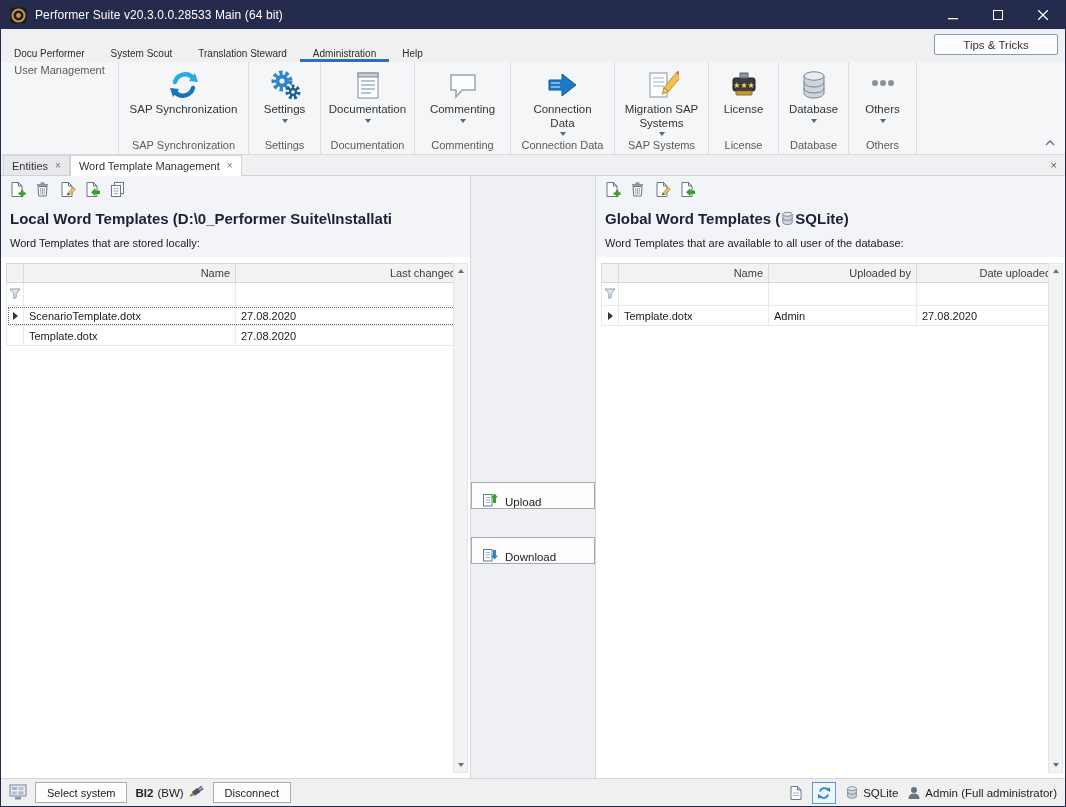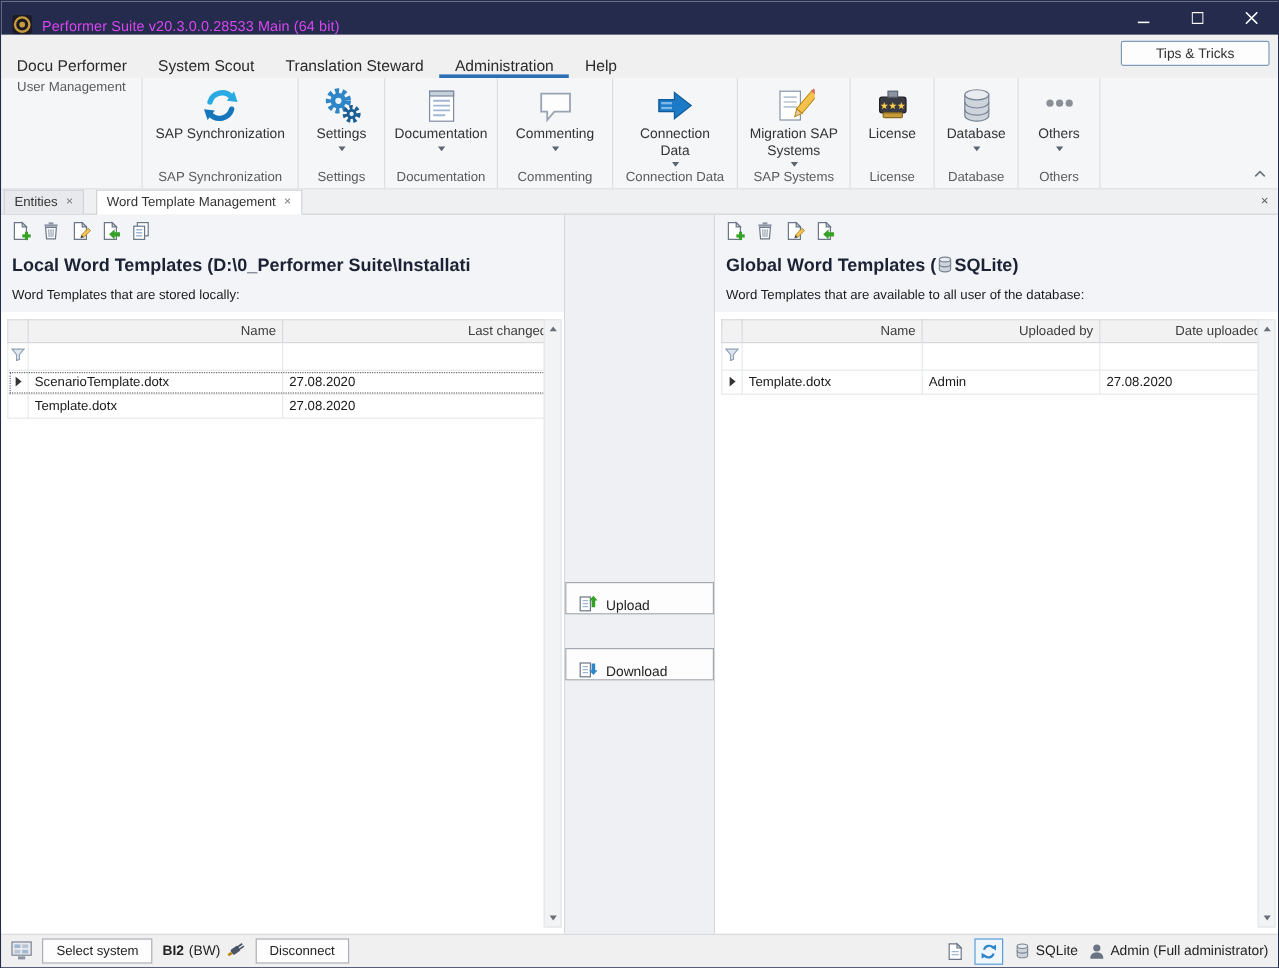--- a/index.html
+++ b/index.html
@@ -1,46 +1,46 @@
 <!DOCTYPE html>
 <html style="--titlebar-bg: #242b4d; --accent-blue: #2d6fb5; --selection-green: #35a225;"><head>
 <meta charset="utf-8">
 <style>
   *{box-sizing:border-box;margin:0;padding:0}
   html,body{width:1066px;height:807px}
   body{font-family:"Liberation Sans","DejaVu Sans",sans-serif;background:#888}
   .window{width:1066px;height:807px;background:#fff;border:1px solid var(--titlebar-bg,#242b4d);display:flex;flex-direction:column;overflow:hidden;position:relative}
 
   
-  .titlebar{flex:0 0 28px;background:var(--titlebar-bg,#242b4d);display:flex;align-items:flex-end;color:#d946ef}
+  .titlebar{flex:0 0 28px;background:var(--titlebar-bg,#242b4d);display:flex;align-items:center;color:#ffffff}
   .app-logo{width:17px;height:17px;margin:0 8px 0 9px;flex:0 0 auto}
   .tb-title{font-size:12px;letter-spacing:.1px}
   .win-controls{margin-left:auto;display:flex;height:100%}
   .win-btn{width:45px;display:flex;align-items:center;justify-content:center;cursor:default}
 
   
   .menubar{flex:0 0 33px;background:#f0f0f0;display:flex;align-items:stretch;position:relative}
-  .menu-tab{display:flex;align-items:center;padding:0 13px;font-size:13px;color:#2b2b2b;border-bottom:3px solid transparent;margin-top:18px}
+  .menu-tab{display:flex;align-items:center;padding:0 13px;font-size:10px;color:#2b2b2b;border-bottom:3px solid transparent;margin-top:18px}
   .menu-tab.active{border-bottom-color:var(--accent-blue,#2d6fb5)}
   .tips-btn{position:absolute;right:7px;top:5px;width:124px;height:21px;background:#fdfdfd;border:1px solid #7f9db9;border-radius:2px;font-size:11.5px;color:#333;display:flex;align-items:center;justify-content:center}
 
   
   .ribbon{flex:0 0 92px;background:#f5f6f7;display:flex;border-bottom:1px solid #d9dbde;position:relative}
   .rgroup{display:flex;flex-direction:column;border-right:1px solid #dedfe2;flex:0 0 auto}
   .rbtn{flex:1;display:flex;flex-direction:column;align-items:center;padding:5px 3px 0 3px}
   .ric{height:35px;display:flex;align-items:center;justify-content:center}
   .rlabel{font-size:11.5px;color:#333;text-align:center;line-height:1.18;margin-top:1px}
   .rchevline{margin-top:2px;height:5px;display:flex;justify-content:center}
   .rcaption{height:17px;font-size:11px;color:#5a5a5a;text-align:center;line-height:16px;white-space:nowrap}
   .chev{display:inline-block;width:0;height:0;border-left:3.5px solid transparent;border-right:3.5px solid transparent;border-top:4px solid #5a6472}
   .ribbon-collapse{position:absolute;right:10px;bottom:4px}
 
   
   .tabstrip{flex:0 0 21px;background:#eef0f2;display:flex;align-items:flex-end;border-bottom:1px solid #cfd2d6;padding-left:2px;position:relative}
-  .dtab{height:20px;display:flex;align-items:center;padding:0 8px;font-size:11px;color:#333;background:#e7e9ec;border:1px solid #cfd2d6;border-bottom:none;margin-right:10px}
+  .dtab{height:20px;display:flex;align-items:center;padding:0 8px;font-size:11px;color:#333;background:#e7e9ec;border:1px solid #cfd2d6;border-bottom:none;margin-right:0}
   .dtab.active{background:#fff;height:21px;margin-bottom:-1px}
   .tabx{margin-left:7px;color:#777;font-size:10px;line-height:1}
   .strip-close{position:absolute;right:8px;top:4px;color:#555;font-size:11px}
 
   
   .content{flex:1;display:flex;background:#eef0f4;overflow:hidden}
   .panel{background:#fff;display:flex;flex-direction:column;position:relative}
   .panel-left{flex:0 0 470px;border-right:1px solid #d5d7db}
   .panel-right{flex:1;border-left:1px solid #d5d7db}
   .middle{flex:0 0 124px;background:#eef0f4;position:relative}

